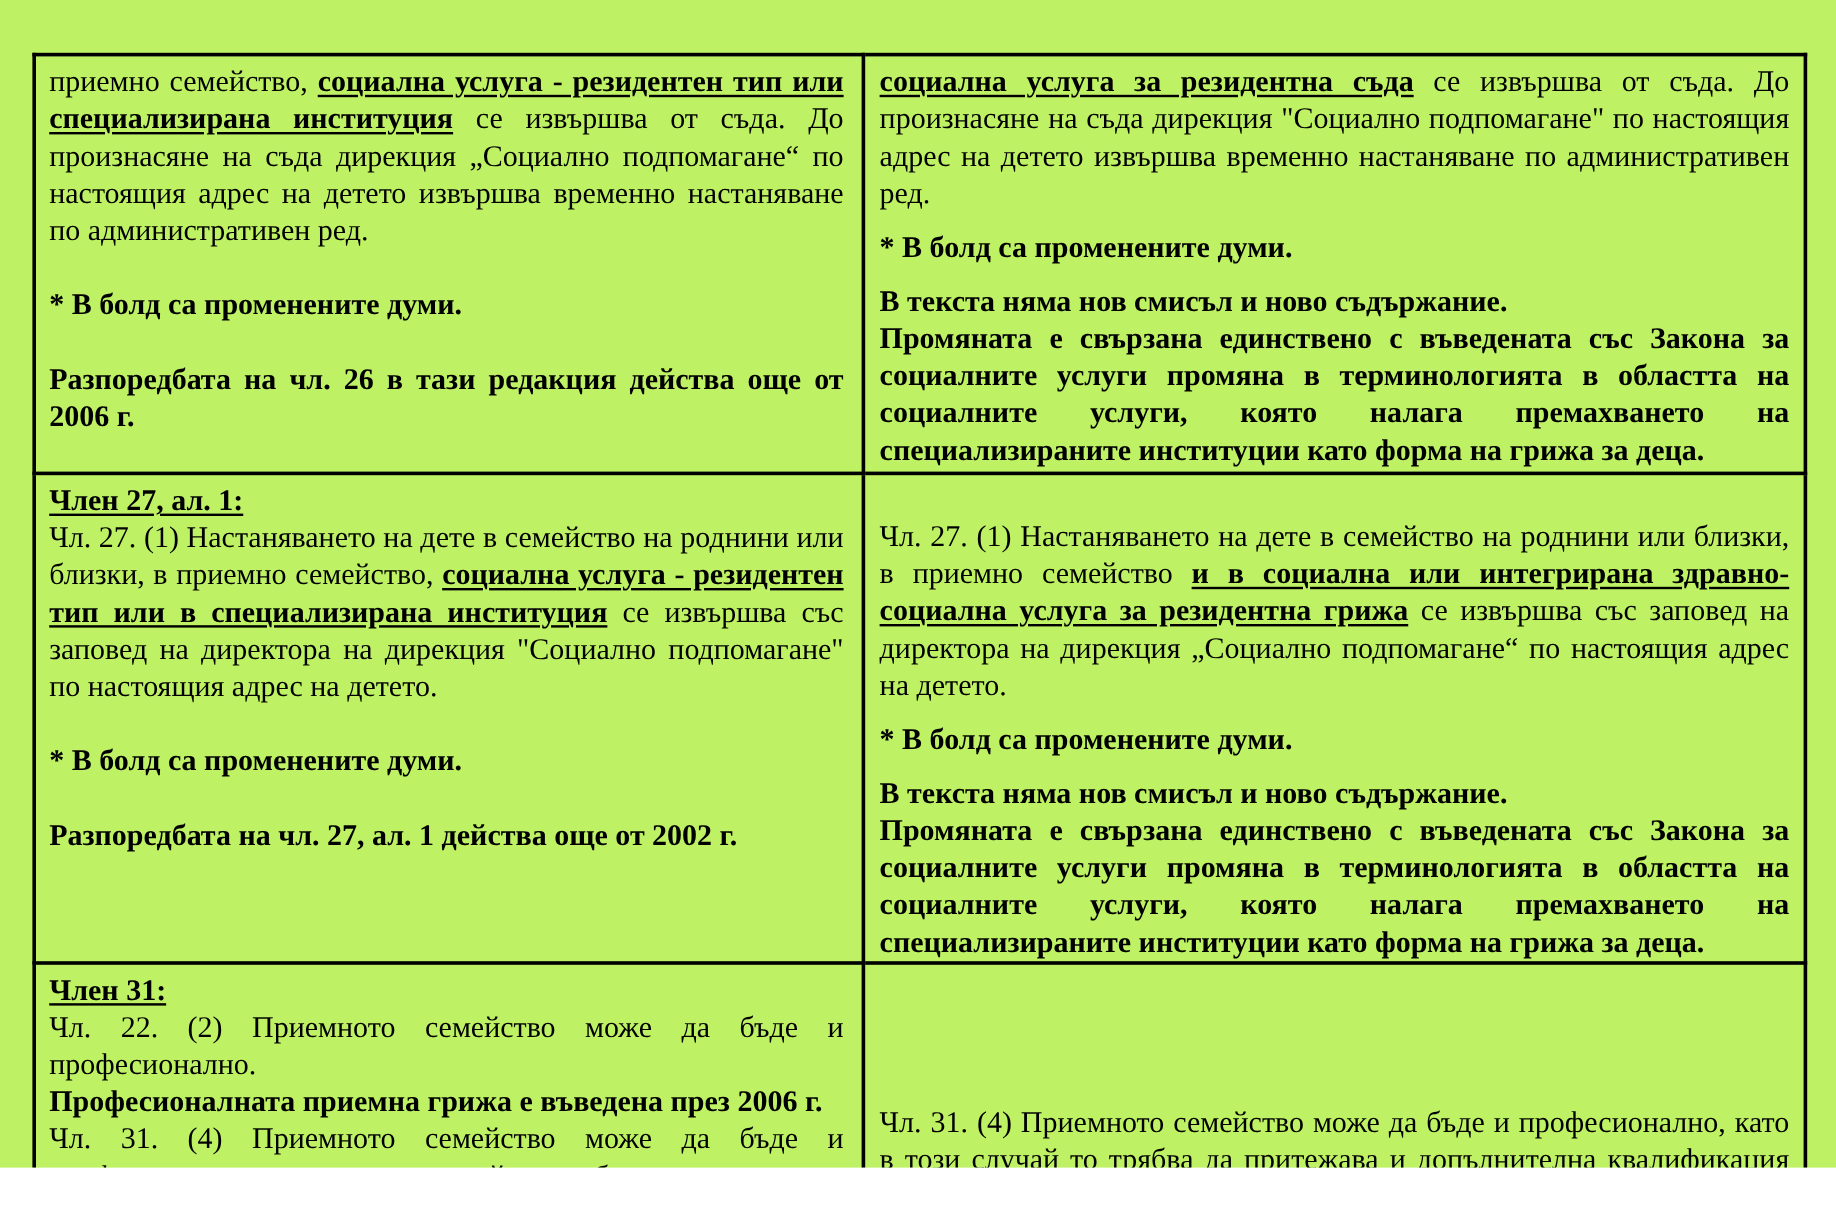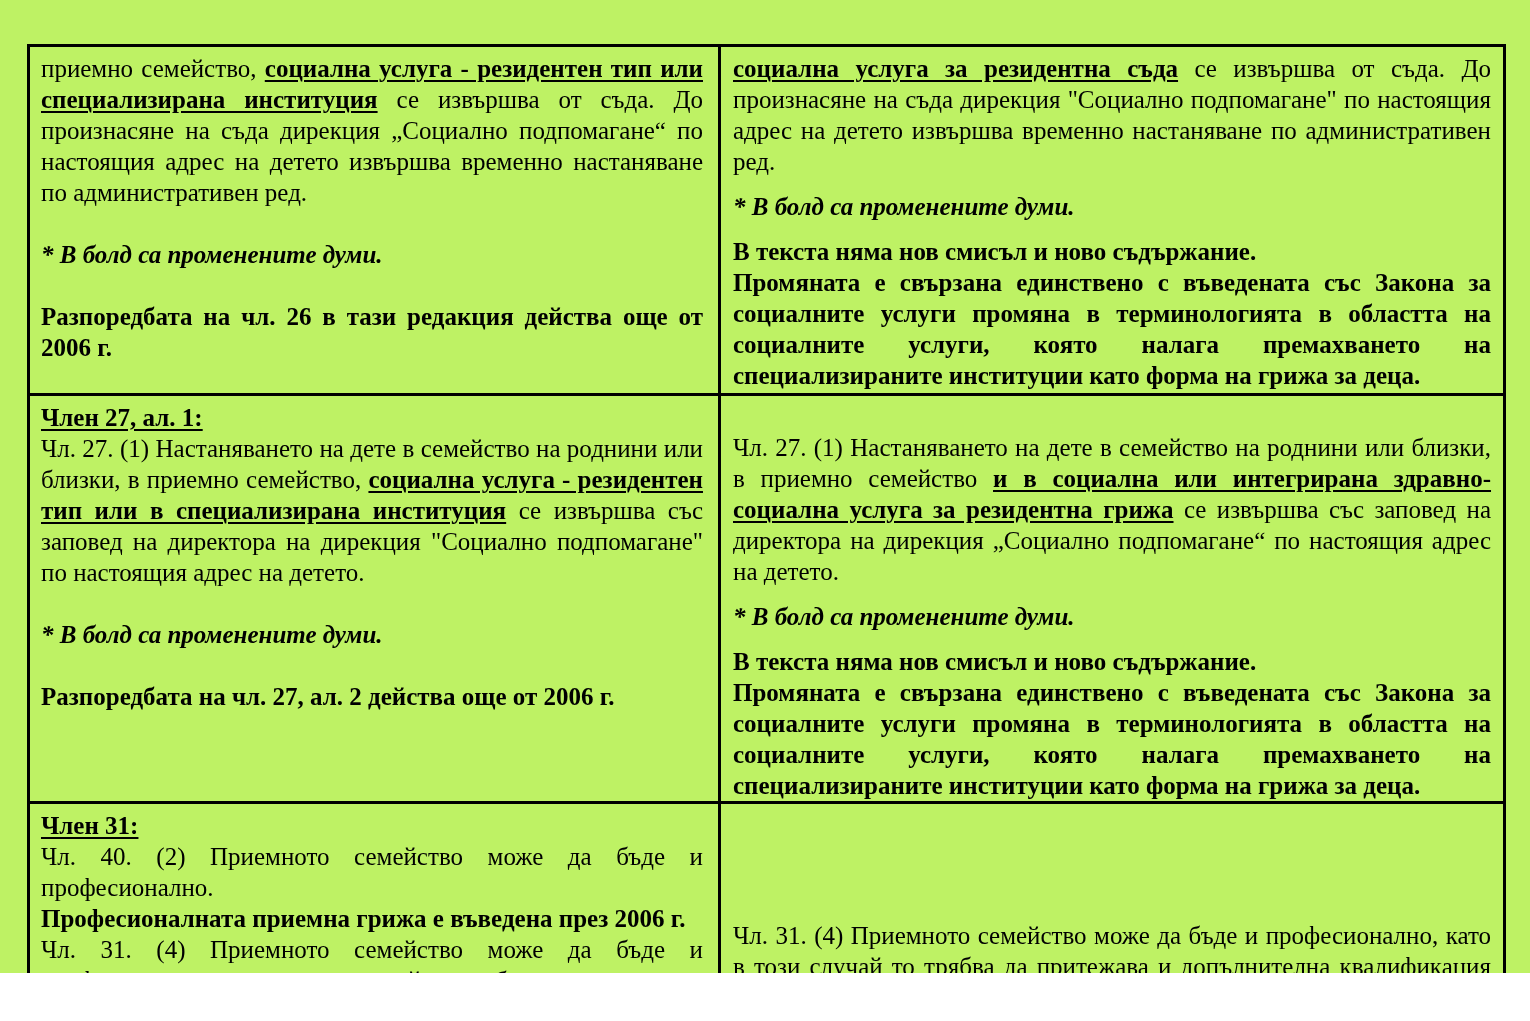--- a/index.html
+++ b/index.html
@@ -41,21 +41,21 @@
   td.col-left  .cell-inner { padding: 6px 15px 0 11px; }
   td.col-right .cell-inner { padding: 6px 12px 0 12px; }
 
   .para { margin: 0; }
   .gap     { margin-top: 31px; }   
   .gap-sm  { margin-top: 14px; }   
   .offset-one-line { margin-top: 30px; }  
   .offset-row3     { margin-top: 110px; } 
 
   .seg-bold      { font-weight: bold; }
-  .seg-italic    { font-style: italic; }
+  .seg-italic    { }
   .seg-underline { text-decoration: underline; text-decoration-thickness: 2px; text-underline-offset: 3px; }
 </style>
 </head>
 <body>
 
 <div class="page">
   <table class="doc-table">
     <colgroup>
       <col style="width:691px">
       <col style="width:785px">
@@ -77,37 +77,37 @@
             <p class="para"><span class="seg-bold">Промяната е свързана единствено с въведената със Закона за социалните услуги промяна в терминологията в областта на социалните услуги, която налага премахването на специализираните институции като форма на грижа за деца.</span></p>
           </div>
         </td>
       </tr>
       <tr class="row-2">
         <td class="col-left">
           <div class="cell-inner">
             <p class="para"><span class="seg-bold seg-underline">Член 27, ал. 1:</span></p>
             <p class="para"><span>Чл. 27. (1) Настаняването на дете в семейство на роднини или близки, в приемно семейство, </span><span class="seg-bold seg-underline">социална услуга - резидентен тип или в специализирана институция</span><span> се извършва със заповед на директора на дирекция "Социално подпомагане" по настоящия адрес на детето.</span></p>
             <p class="para gap"><span class="seg-bold seg-italic">* В болд са променените думи.</span></p>
-            <p class="para gap"><span class="seg-bold">Разпоредбата на чл. 27, ал. 2 действа още от 2006 г.</span></p>
+            <p class="para gap"><span class="seg-bold">Разпоредбата на чл. 27, ал. 1 действа още от 2002 г.</span></p>
           </div>
         </td>
         <td class="col-right">
           <div class="cell-inner">
             <p class="para offset-one-line"><span>Чл. 27. (1) Настаняването на дете в семейство на роднини или близки, в приемно семейство </span><span class="seg-bold seg-underline">и в социална или интегрирана здравно-социална услуга за резидентна грижа</span><span> се извършва със заповед на директора на дирекция „Социално подпомагане“ по настоящия адрес на детето.</span></p>
             <p class="para gap-sm"><span class="seg-bold seg-italic">* В болд са променените думи.</span></p>
             <p class="para gap-sm"><span class="seg-bold">В текста няма нов смисъл и ново съдържание.</span></p>
             <p class="para"><span class="seg-bold">Промяната е свързана единствено с въведената със Закона за социалните услуги промяна в терминологията в областта на социалните услуги, която налага премахването на специализираните институции като форма на грижа за деца.</span></p>
           </div>
         </td>
       </tr>
       <tr class="row-3">
         <td class="col-left">
           <div class="cell-inner">
             <p class="para"><span class="seg-bold seg-underline">Член 31:</span></p>
-            <p class="para"><span>Чл. 40. (2) Приемното семейство може да бъде и професионално.</span></p>
+            <p class="para"><span>Чл. 22. (2) Приемното семейство може да бъде и професионално.</span></p>
             <p class="para"><span class="seg-bold">Професионалната приемна грижа е въведена през 2006 г.</span></p>
             <p class="para"><span>Чл. 31. (4) Приемното семейство може да бъде и професионално, като в този случай то трябва да притежава и допълнителна квалификация за отглеждане на деца,</span></p>
           </div>
         </td>
         <td class="col-right">
           <div class="cell-inner">
             <p class="para offset-row3"><span>Чл. 31. (4) Приемното семейство може да бъде и професионално, като в този случай то трябва да притежава и допълнителна квалификация за отглеждане на деца, придобита по реда на наредбата по ал. 6, и да</span></p>
           </div>
         </td>
       </tr>

